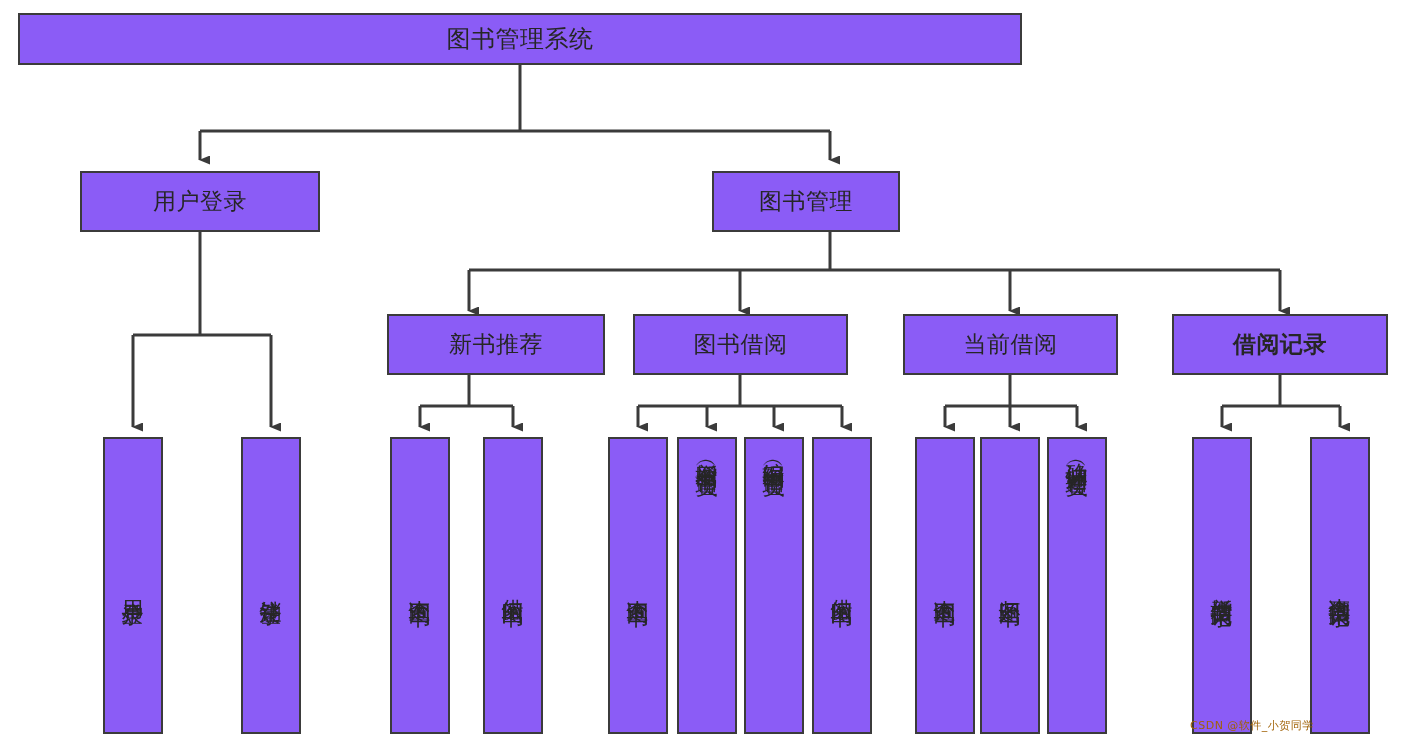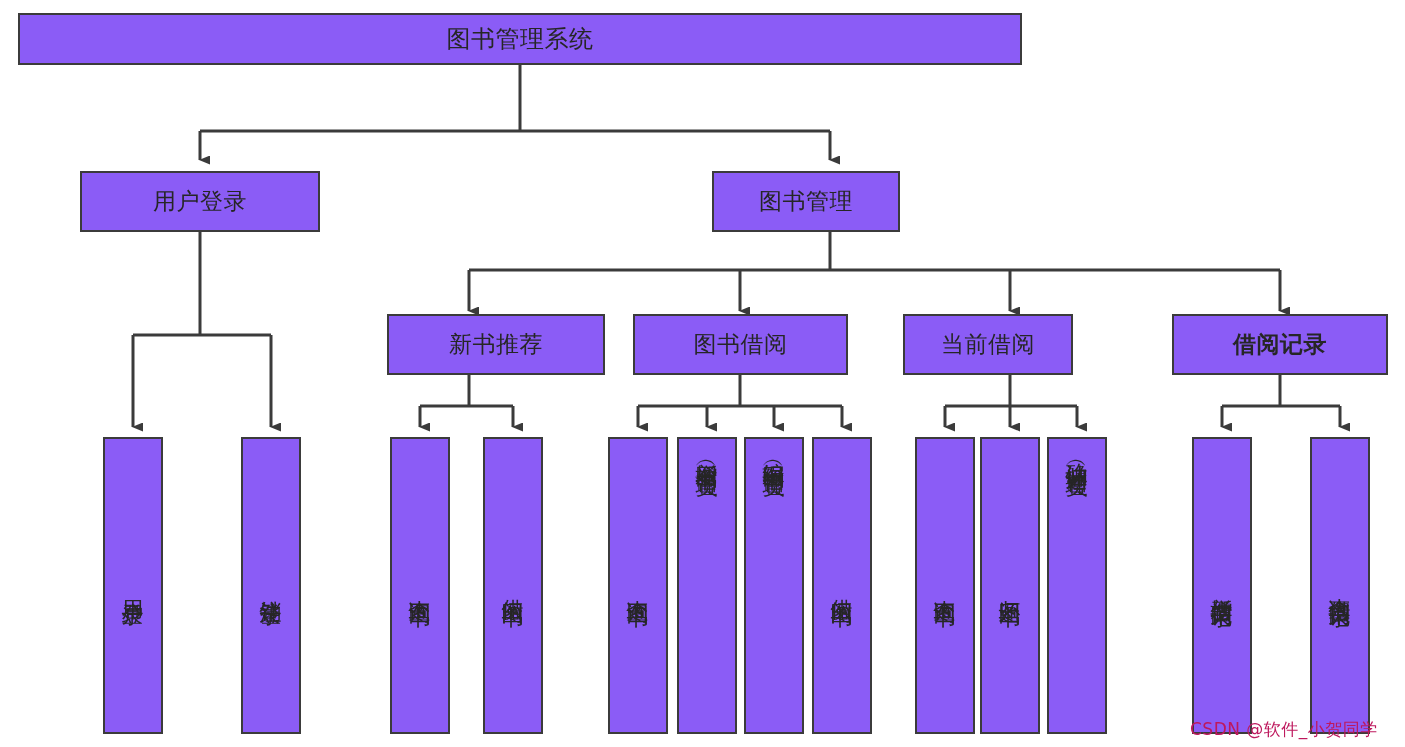--- a/index.html
+++ b/index.html
@@ -65,22 +65,22 @@
     letter-spacing: 2px;
     white-space: nowrap;
     height: auto;
   }
   .node.leaf.centered {
     align-items: center;
     padding-top: 0;
   }
   .watermark {
     position: absolute;
-    font-size: 17px;
-    color: #be185d;
+    font-size: 11px;
+    color: #a16207;
     white-space: nowrap;
     letter-spacing: 0.5px;
     font-family: "DejaVu Sans", "Liberation Sans", sans-serif;
   }
 </style>
 </head>
 <body>
 
 <div id="diagram-root">
 
@@ -144,21 +144,21 @@
   <div class="node horiz" style="left:712px; top:171px; width:188px; height:61px;">
     <span class="node-label">图书管理</span>
   </div>
 
   <div class="node horiz" style="left:360px; top:314px; width:218px; height:61px;margin-left:27px;">
     <span class="node-label">新书推荐</span>
   </div>
   <div class="node horiz" style="left:633px; top:314px; width:215px; height:61px;">
     <span class="node-label">图书借阅</span>
   </div>
-  <div class="node horiz" style="left:903px; top:314px; width:170px; height:61px;">
+  <div class="node horiz" style="left:903px; top:314px; width:215px; height:61px;">
     <span class="node-label">当前借阅</span>
   </div>
   <div class="node horiz" style="left:1172px; top:314px; width:216px; height:61px;font-weight:bold;">
     <span class="node-label">借阅记录</span>
   </div>
 
   <div class="node leaf centered" style="left:103px; top:437px; width:60px; height:297px;">
     <span class="node-label">用户登录</span>
   </div>
   <div class="node leaf centered" style="left:241px; top:437px; width:60px; height:297px;">

